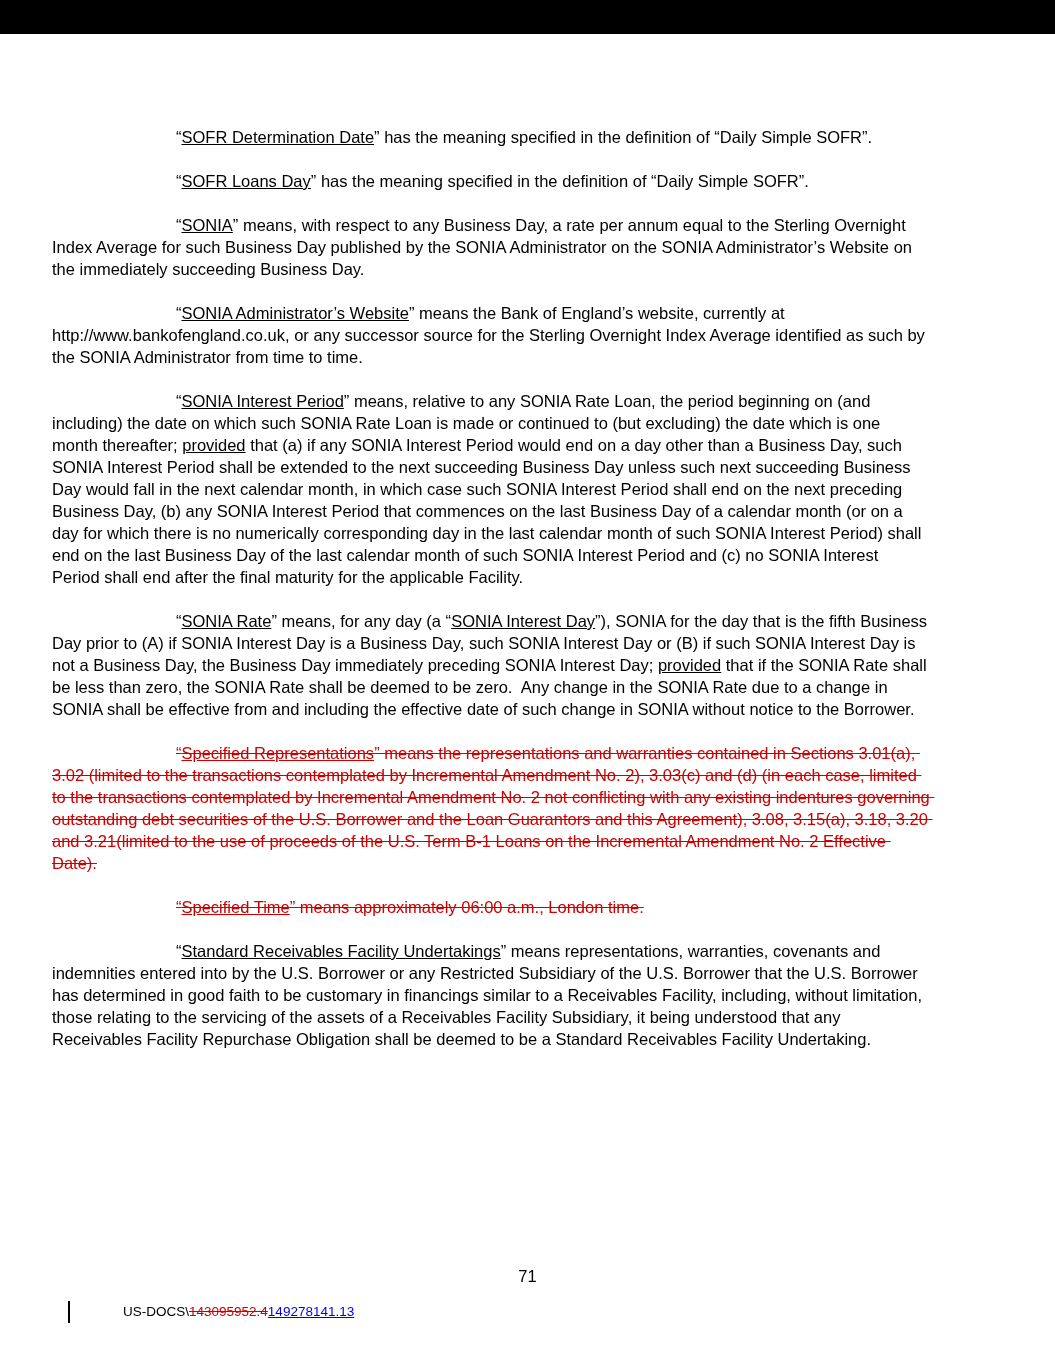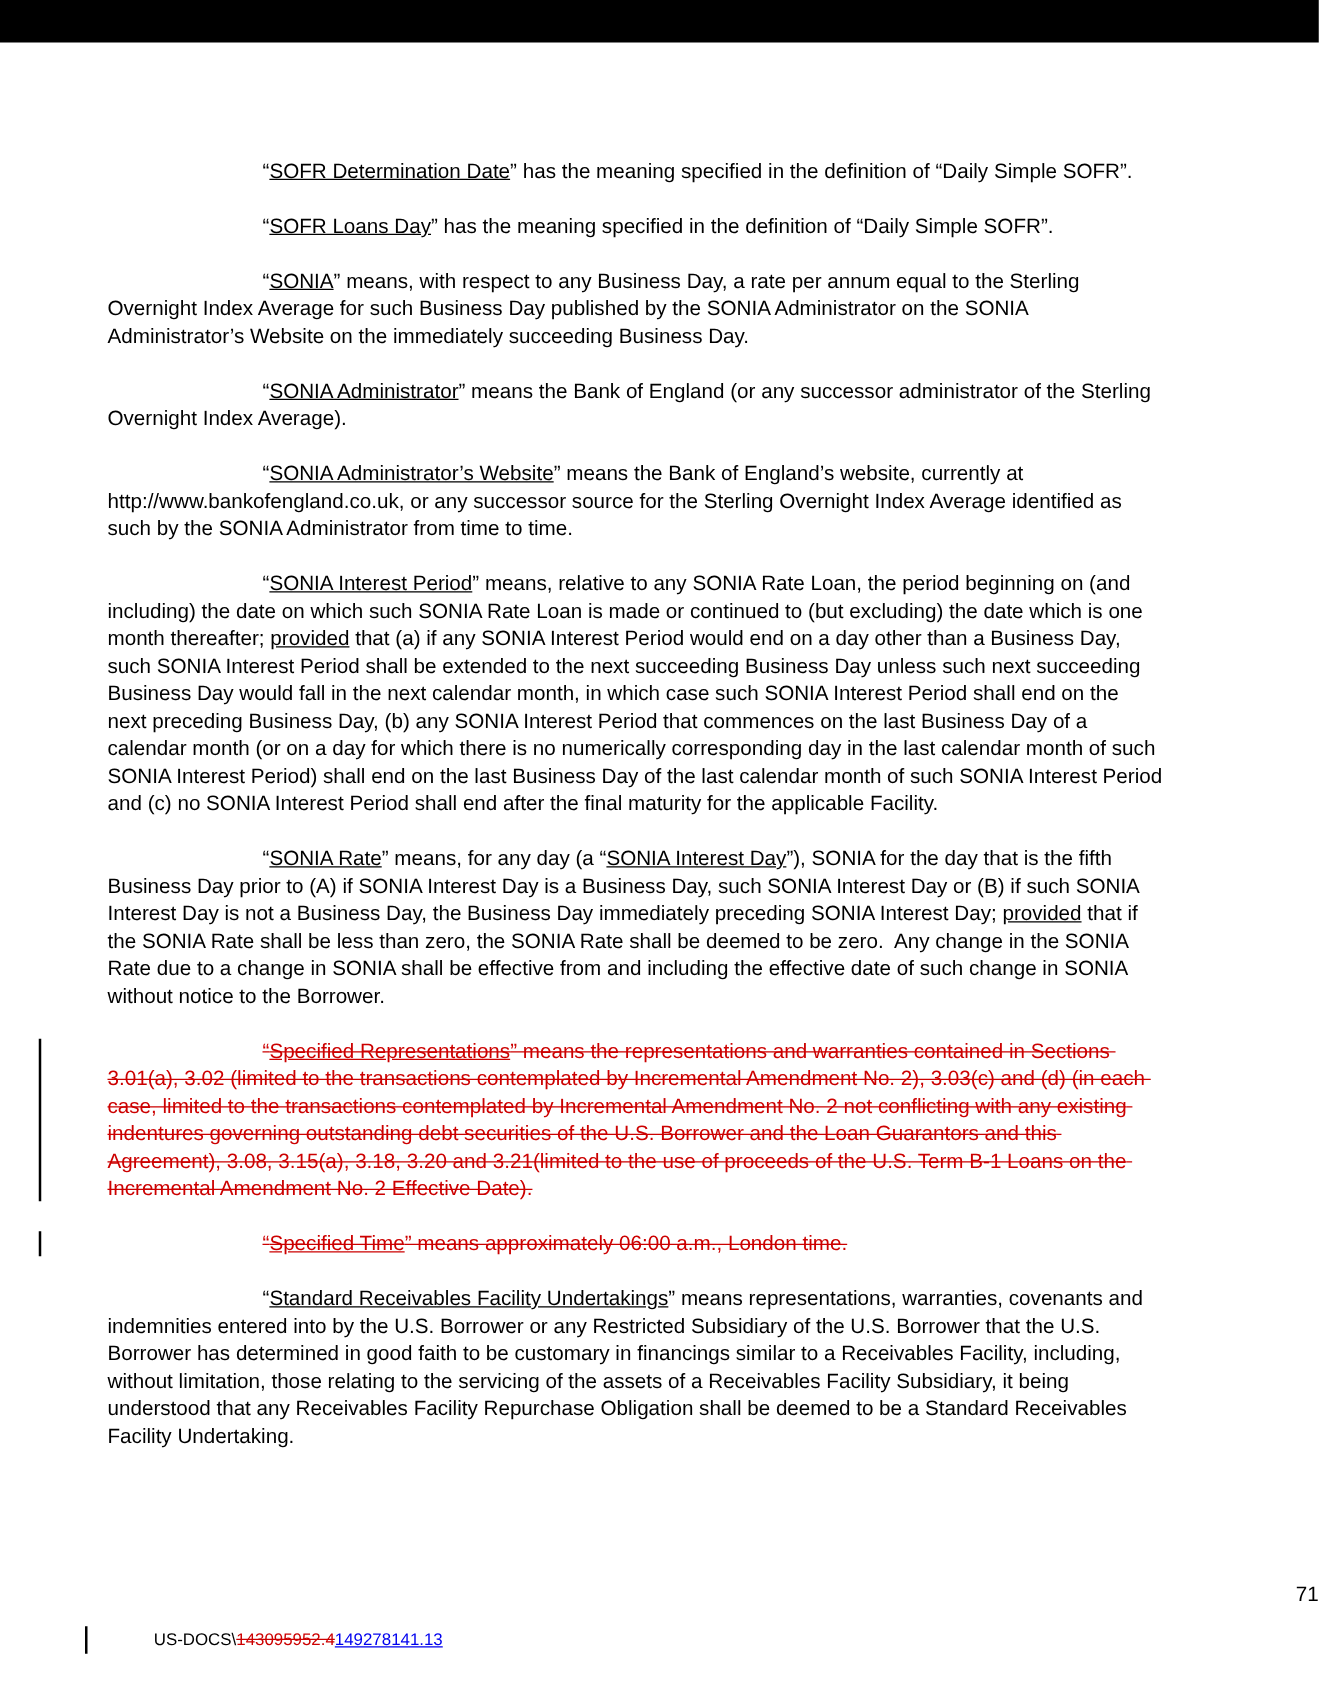--- a/index.html
+++ b/index.html
@@ -21,21 +21,21 @@
     width: 1055px;
     height: 34px;
     background: #000000;
   }
   .page-content {
     position: absolute;
     top: 34px;
     left: 0;
     width: 1055px;
     box-sizing: border-box;
-    padding: 92px 125px 0 86px;
+    padding: 92px 125px 0 52px;
   }
   .para {
     position: relative;
     margin: 0 0 22px 0;
     font-size: 16.5px;
     line-height: 22px;
     text-indent: 124px;
     text-align: left;
   }
   .run { white-space: pre-wrap; }
@@ -49,21 +49,21 @@
     left: -55px;
     top: 1px;
     bottom: 1px;
     width: 2px;
     background: #000000;
   }
   .page-number {
     position: absolute;
     left: 0; right: 0;
     bottom: 78px;
-    text-align: right;
+    text-align: center;
     font-size: 16.5px;
     line-height: 22px;
   }
   .footer {
     position: absolute;
     left: 123px;
     bottom: 44px;
     font-size: 13.5px;
     line-height: 18px;
   }
@@ -84,21 +84,20 @@
 </style>
 </head>
 <body>
 
 <div class="top-bar"></div>
 
 <div class="page-content" id="document-body">
     <p class="para"><span class="run">“</span><span class="run u">SOFR Determination Date</span><span class="run">” has the meaning specified in the definition of “Daily Simple SOFR”.</span></p>
     <p class="para"><span class="run">“</span><span class="run u">SOFR Loans Day</span><span class="run">” has the meaning specified in the definition of “Daily Simple SOFR”.</span></p>
     <p class="para"><span class="run">“</span><span class="run u">SONIA</span><span class="run">” means, with respect to any Business Day, a rate per annum equal to the Sterling Overnight Index Average for such Business Day published by the SONIA Administrator on the SONIA Administrator’s Website on the immediately succeeding Business Day.</span></p>
-    <p class="para"><span class="run">“</span><span class="run u">SONIA Administrator</span><span class="run">” means the Bank of England (or any successor administrator of the Sterling Overnight Index Average).</span></p>
     <p class="para"><span class="run">“</span><span class="run u">SONIA Administrator’s Website</span><span class="run">” means the Bank of England’s website, currently at http://www.bankofengland.co.uk, or any successor source for the Sterling Overnight Index Average identified as such by the SONIA Administrator from time to time.</span></p>
     <p class="para"><span class="run">“</span><span class="run u">SONIA Interest Period</span><span class="run">” means, relative to any SONIA Rate Loan, the period beginning on (and including) the date on which such SONIA Rate Loan is made or continued to (but excluding) the date which is one month thereafter; </span><span class="run u">provided</span><span class="run"> that (a) if any SONIA Interest Period would end on a day other than a Business Day, such SONIA Interest Period shall be extended to the next succeeding Business Day unless such next succeeding Business Day would fall in the next calendar month, in which case such SONIA Interest Period shall end on the next preceding Business Day, (b) any SONIA Interest Period that commences on the last Business Day of a calendar month (or on a day for which there is no numerically corresponding day in the last calendar month of such SONIA Interest Period) shall end on the last Business Day of the last calendar month of such SONIA Interest Period and (c) no SONIA Interest Period shall end after the final maturity for the applicable Facility.</span></p>
     <p class="para"><span class="run">“</span><span class="run u">SONIA Rate</span><span class="run">” means, for any day (a “</span><span class="run u">SONIA Interest Day</span><span class="run">”), SONIA for the day that is the fifth Business Day prior to (A) if SONIA Interest Day is a Business Day, such SONIA Interest Day or (B) if such SONIA Interest Day is not a Business Day, the Business Day immediately preceding SONIA Interest Day; </span><span class="run u">provided</span><span class="run"> that if the SONIA Rate shall be less than zero, the SONIA Rate shall be deemed to be zero.  Any change in the SONIA Rate due to a change in SONIA shall be effective from and including the effective date of such change in SONIA without notice to the Borrower.</span></p>
     <p class="para deleted changed"><span class="run">“</span><span class="run u">Specified Representations</span><span class="run">” means the representations and warranties contained in Sections 3.01(a), 3.02 (limited to the transactions contemplated by Incremental Amendment No. 2), 3.03(c) and (d) (in each case, limited to the transactions contemplated by Incremental Amendment No. 2 not conflicting with any existing indentures governing outstanding debt securities of the U.S. Borrower and the Loan Guarantors and this Agreement), 3.08, 3.15(a), 3.18, 3.20 and 3.21(limited to the use of proceeds of the U.S. Term B-1 Loans on the Incremental Amendment No. 2 Effective Date).</span></p>
     <p class="para deleted changed"><span class="run">“</span><span class="run u">Specified Time</span><span class="run">” means approximately 06:00 a.m., London time.</span></p>
     <p class="para"><span class="run">“</span><span class="run u">Standard Receivables Facility Undertakings</span><span class="run">” means representations, warranties, covenants and indemnities entered into by the U.S. Borrower or any Restricted Subsidiary of the U.S. Borrower that the U.S. Borrower has determined in good faith to be customary in financings similar to a Receivables Facility, including, without limitation, those relating to the servicing of the assets of a Receivables Facility Subsidiary, it being understood that any Receivables Facility Repurchase Obligation shall be deemed to be a Standard Receivables Facility Undertaking.</span></p>
   </div>
 
 <div class="page-number">71</div>
 

